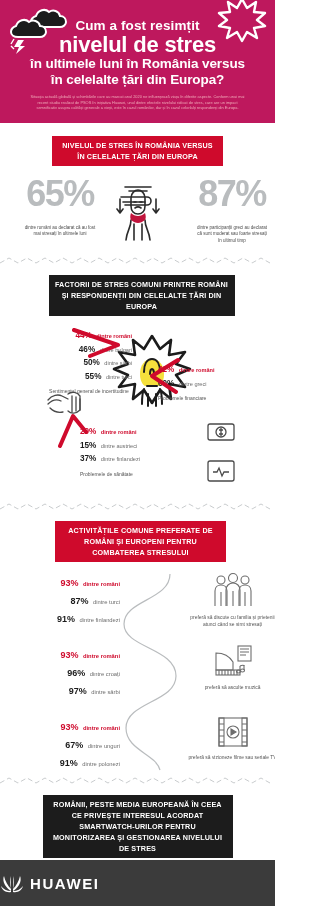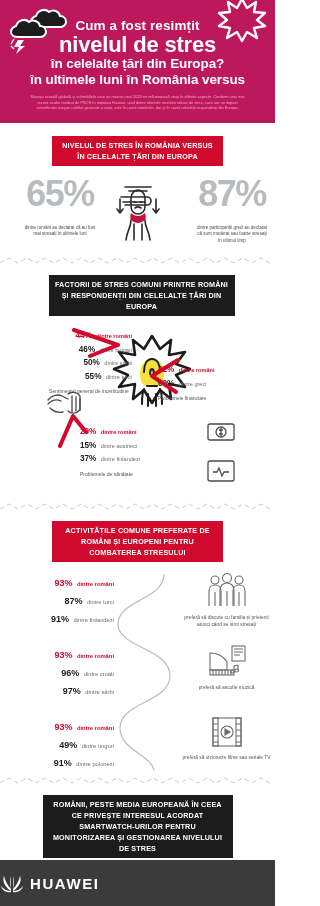--- a/index.html
+++ b/index.html
@@ -94,21 +94,21 @@
 
   .arrow-a { position: absolute; left: 64px; top: 0px; width: 52px; height: 36px; }
   .arrow-b { position: absolute; left: 138px; top: 28px; width: 34px; height: 44px; }
   .arrow-c { position: absolute; left: 48px; top: 84px; width: 34px; height: 36px; }
 
   .hand-ic { position: absolute; left: 36px; top: 56px; width: 40px; height: 34px; }
   .coin-ic { position: absolute; left: 196px; top: 88px; width: 34px; height: 30px; }
   .heart-ic { position: absolute; left: 196px; top: 128px; width: 34px; height: 30px; }
 
   
-  .sec3 { padding: 9px 0 4px 0; position: relative; }
+  .sec3 { padding: 9px 0 4px 6px; position: relative; }
   .sec3-body { position: relative; height: 200px; margin-top: 10px; }
   .act-row { position: absolute; left: 0; width: 275px; display: flex; }
   .act-left { width: 120px; text-align: right; padding-right: 6px; }
   .act-mid { width: 58px; }
   .act-right { width: 97px; text-align: center; }
   .act-right .ricon { display: flex; justify-content: center; }
   .act-cap {
     font-size: 4.9px; color: #555; line-height: 7px; margin-top: 6px; padding: 0 4px;
   }
   .squiggle { position: absolute; left: 110px; top: 0; width: 66px; height: 200px; }
@@ -142,22 +142,22 @@
       <path d="M8 33l-3 5M5 40l3 3" stroke="#fff" stroke-width="1.4" fill="none"></path>
     </svg>
 
     <svg class="hero-star" viewBox="0 0 62 50">
       <path d="M31 3l5 9 9-6-2 10 11 1-8 7 8 6-11 2 3 10-10-6-5 9-5-9-10 6 3-10-11-2 8-6-8-7 11-1-2-10 9 6z" fill="none" stroke="#ffffff" stroke-width="2.4" stroke-linejoin="round"></path>
     </svg>
 
     <div class="hero-titles">
       <div class="t-line1">Cum a fost resimțit</div>
       <div class="t-line2">nivelul de stres</div>
+      <div class="t-line3">în ultimele luni în România versus</div>
       <div class="t-line3">în celelalte țări din Europa?</div>
-      <div class="t-line3">în ultimele luni în România versus</div>
     </div>
     <div class="hero-para">Situația actuală globală și schimbările care au marcat anul 2020 ne influențează viața în diferite aspecte. Conform unui mai recent studiu realizat de PSOS în inițiativa Huawei, unul dintre efectele nivelului ridicat de stres, care are un impact semnificativ asupra calității generale a vieții, este în cazul românilor, dar și în cazul celorlalți respondenți din Europa.</div>
   </div>
 
   <div class="sec1">
     <div class="banner red">NIVELUL DE STRES ÎN ROMÂNIA VERSUS ÎN CELELALTE ȚĂRI DIN EUROPA</div>
 
     <div class="sec1-row">
       <div class="stat-col">
         <div class="bignum">65%</div>
@@ -381,21 +381,21 @@
         </div>
       </div>
 
       <div class="act-row" style="top:144px;">
         <div class="act-left">
           <div class="ln">
             <span class="pc red" style="font-size:9px;font-weight:bold;">93%</span>
             <span class="lb red" style="font-size:5.8px;font-weight:bold;">dintre români</span>
           </div>
           <div class="ln">
-            <span class="pc dk" style="font-size:9px;font-weight:bold;">49%</span>
+            <span class="pc dk" style="font-size:9px;font-weight:bold;">67%</span>
             <span class="lb dk" style="font-size:5.8px;">dintre unguri</span>
           </div>
           <div class="ln">
             <span class="pc dk" style="font-size:9px;font-weight:bold;">91%</span>
             <span class="lb dk" style="font-size:5.8px;">dintre polonezi</span>
           </div>
         </div>
         <div class="act-mid"></div>
         <div class="act-right">
           <div class="ricon">

